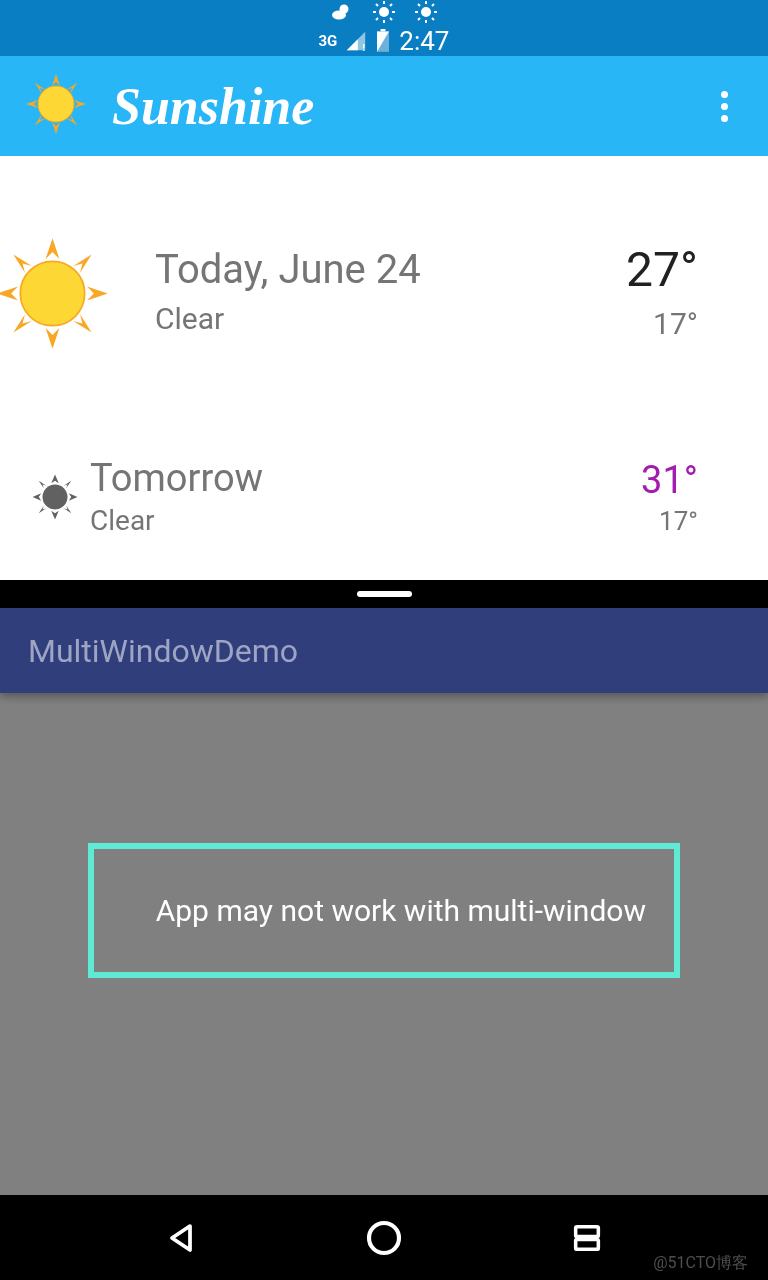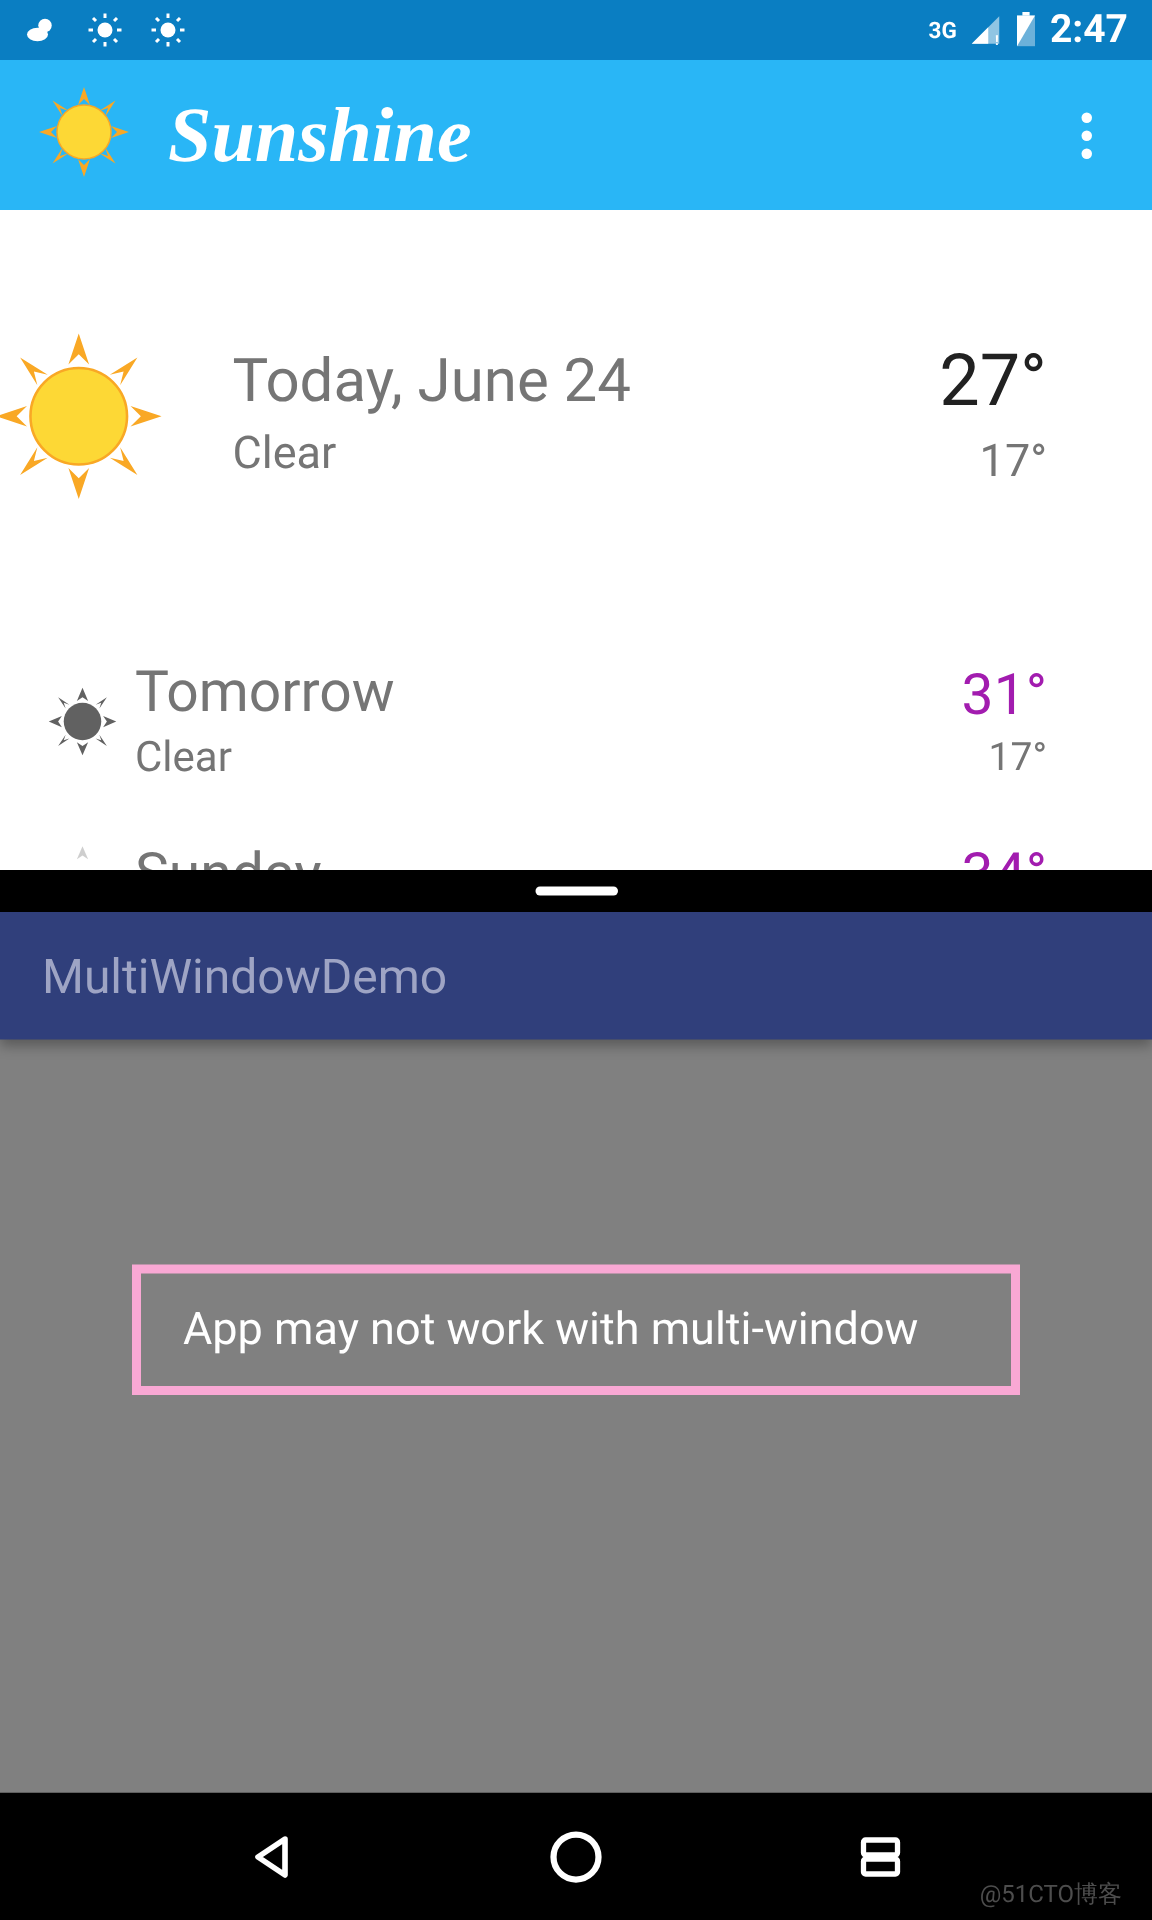--- a/index.html
+++ b/index.html
@@ -5,32 +5,33 @@
     * { margin: 0; padding: 0; box-sizing: border-box; }
     body {
       width: 768px;
       height: 1280px;
       font-family: Roboto, Arial, sans-serif;
       overflow: hidden;
       position: relative;
       background: #fff;
     }
     .status-bar {
-      height: 40px;
+      height: 56px;
       background: #0a7ec2;
       display: flex;
       align-items: center;
       justify-content: space-between;
       padding: 0 16px;
       color: #fff;
+      flex-direction: column;
     }
     .status-left { display: flex; gap: 18px; align-items: center; }
     .status-right { display: flex; gap: 8px; align-items: center; }
     .status-weather { width: 24px; height: 24px; display: flex; align-items: center; justify-content: center; }
-    .status-time { font-size: 26px; font-weight: 700; }
+    .status-time { font-size: 26px; font-weight: 400; }
     .status-icon { display:inline-flex; align-items:center; }
     .app-bar {
       height: 100px;
       background: #29b6f6;
       display: flex;
       align-items: center;
       padding: 0 24px;
       color: #fff;
       justify-content: space-between;
       gap: 39px;
@@ -107,23 +108,23 @@
     .bottom-app-title {
       color: #9ea4c4;
       font-size: 32px;
       font-weight: 400;
     }
     .toast-box {
       position: absolute;
       top: 235px;
       left: 88px;
       right: 88px;
-      border: 6px solid #f9a8d4;
-      padding: 20px 28px;
-      text-align: left;
+      border: 6px solid #5eead4;
+      padding: 44px 28px;
+      text-align: right;
     }
     .toast-text {
       color: #fff;
       font-size: 30px;
     }
     .nav-bar {
       position: absolute;
       bottom: 0; left: 0; right: 0;
       height: 85px;
       background: #000;

